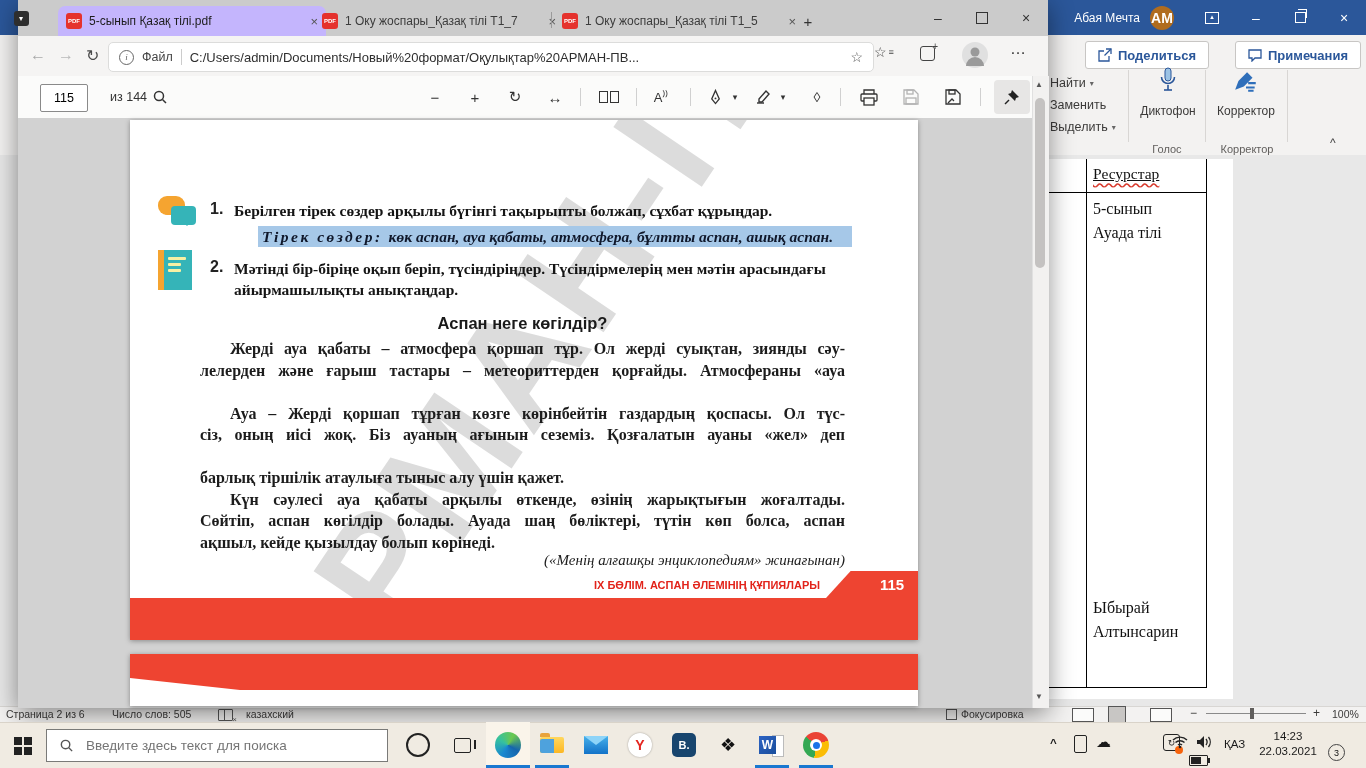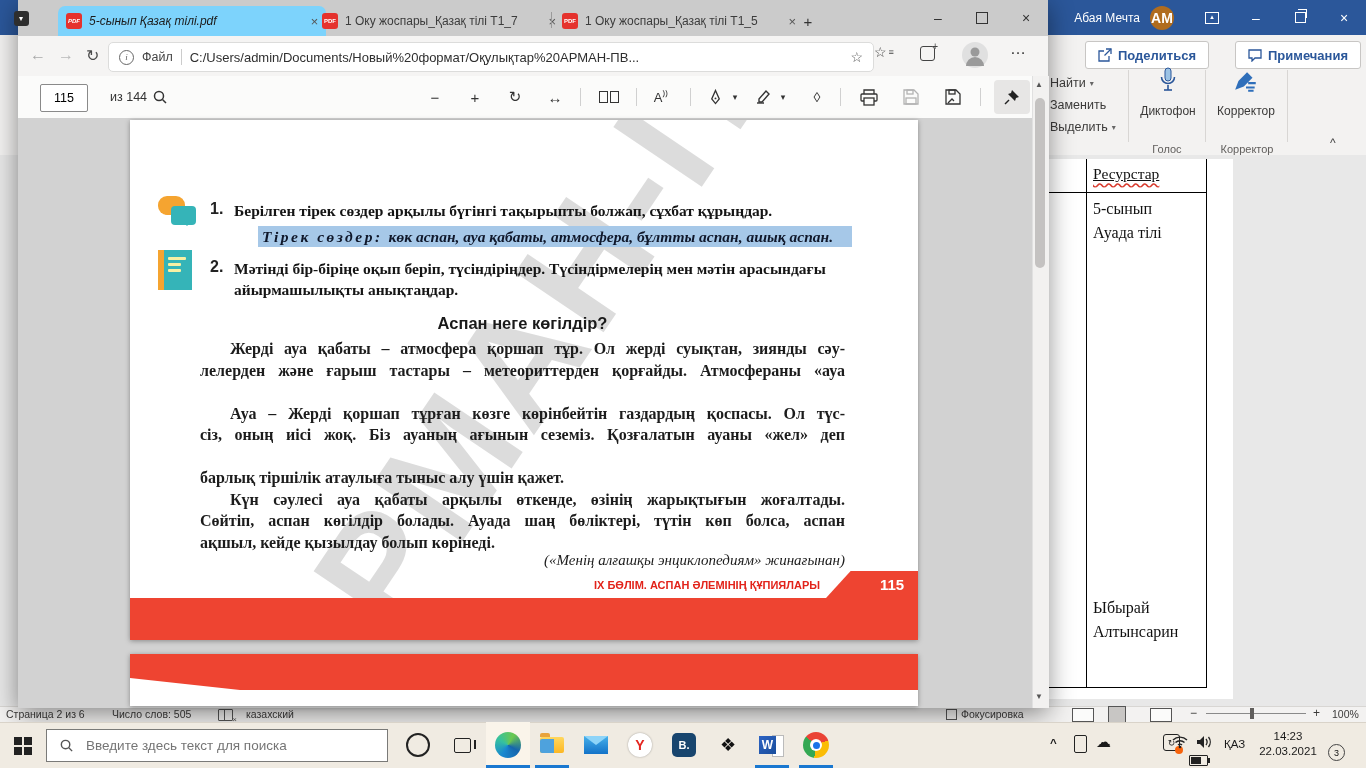--- a/index.html
+++ b/index.html
@@ -35,21 +35,21 @@
   .sbook:before{content:"";position:absolute;left:5px;top:0;bottom:0;width:1px;background:#555;}
   .sbook:after{content:"×";position:absolute;right:-5px;bottom:-4px;font-size:8px;color:#555;}
   .vwic{position:absolute;border:1px solid #555;background:#fbfbfa;}
   .vwic.on{background:#c8c6c4;}
   .focic{position:absolute;width:9px;height:9px;border:1px solid #555;}
 
   
   .e-win{left:18px;top:0;width:1030px;height:708px;background:#cbcbcb;box-shadow:0 6px 24px rgba(0,0,0,.45);}
   .e-tabstrip{left:18px;top:0;width:1030px;height:36px;background:#cbcbcb;}
   .tab{position:absolute;top:6px;height:30px;display:flex;align-items:center;gap:7px;padding:0 8px;font-size:12px;color:#3c3c3c;}
-  .tab.active{background:#7dd3fc;border-radius:7px 7px 0 0;color:#1c1c1c;font-style:italic;}
+  .tab.active{background:#c4b5fd;border-radius:7px 7px 0 0;color:#1c1c1c;}
   .tlabel{flex:1;overflow:hidden;text-overflow:ellipsis;white-space:nowrap;}
   .pdfic{width:16px;height:16px;background:#e5322d;border-radius:3px;color:#fff;font-size:6px;font-weight:bold;display:flex;align-items:center;justify-content:center;flex:0 0 auto;}
   .tclose{font-size:13px;color:#555;flex:0 0 auto;}
   .tabact{position:absolute;left:10px;top:8px;width:22px;height:20px;display:flex;align-items:center;justify-content:center;}
   .tabact .sq{width:15px;height:15px;background:#2e2e2e;border-radius:3px;color:#fff;font-size:8px;display:flex;align-items:center;justify-content:center;}
   .e-winbtn{position:absolute;top:0;width:44px;height:36px;display:flex;align-items:center;justify-content:center;font-size:14px;color:#333;}
   .boxic{width:10px;height:10px;border:1px solid #333;}
   .e-addr{left:18px;top:36px;width:1030px;height:40px;background:#f5f4f3;border-bottom:1px solid #e2e0df;}
   .navic{position:absolute;top:46px;font-size:16px;}
   .pill{position:absolute;left:108px;top:42px;width:744px;height:28px;background:#fff;border:1px solid #dcdcdb;border-radius:5px;display:flex;align-items:center;gap:8px;padding:0 10px;}

